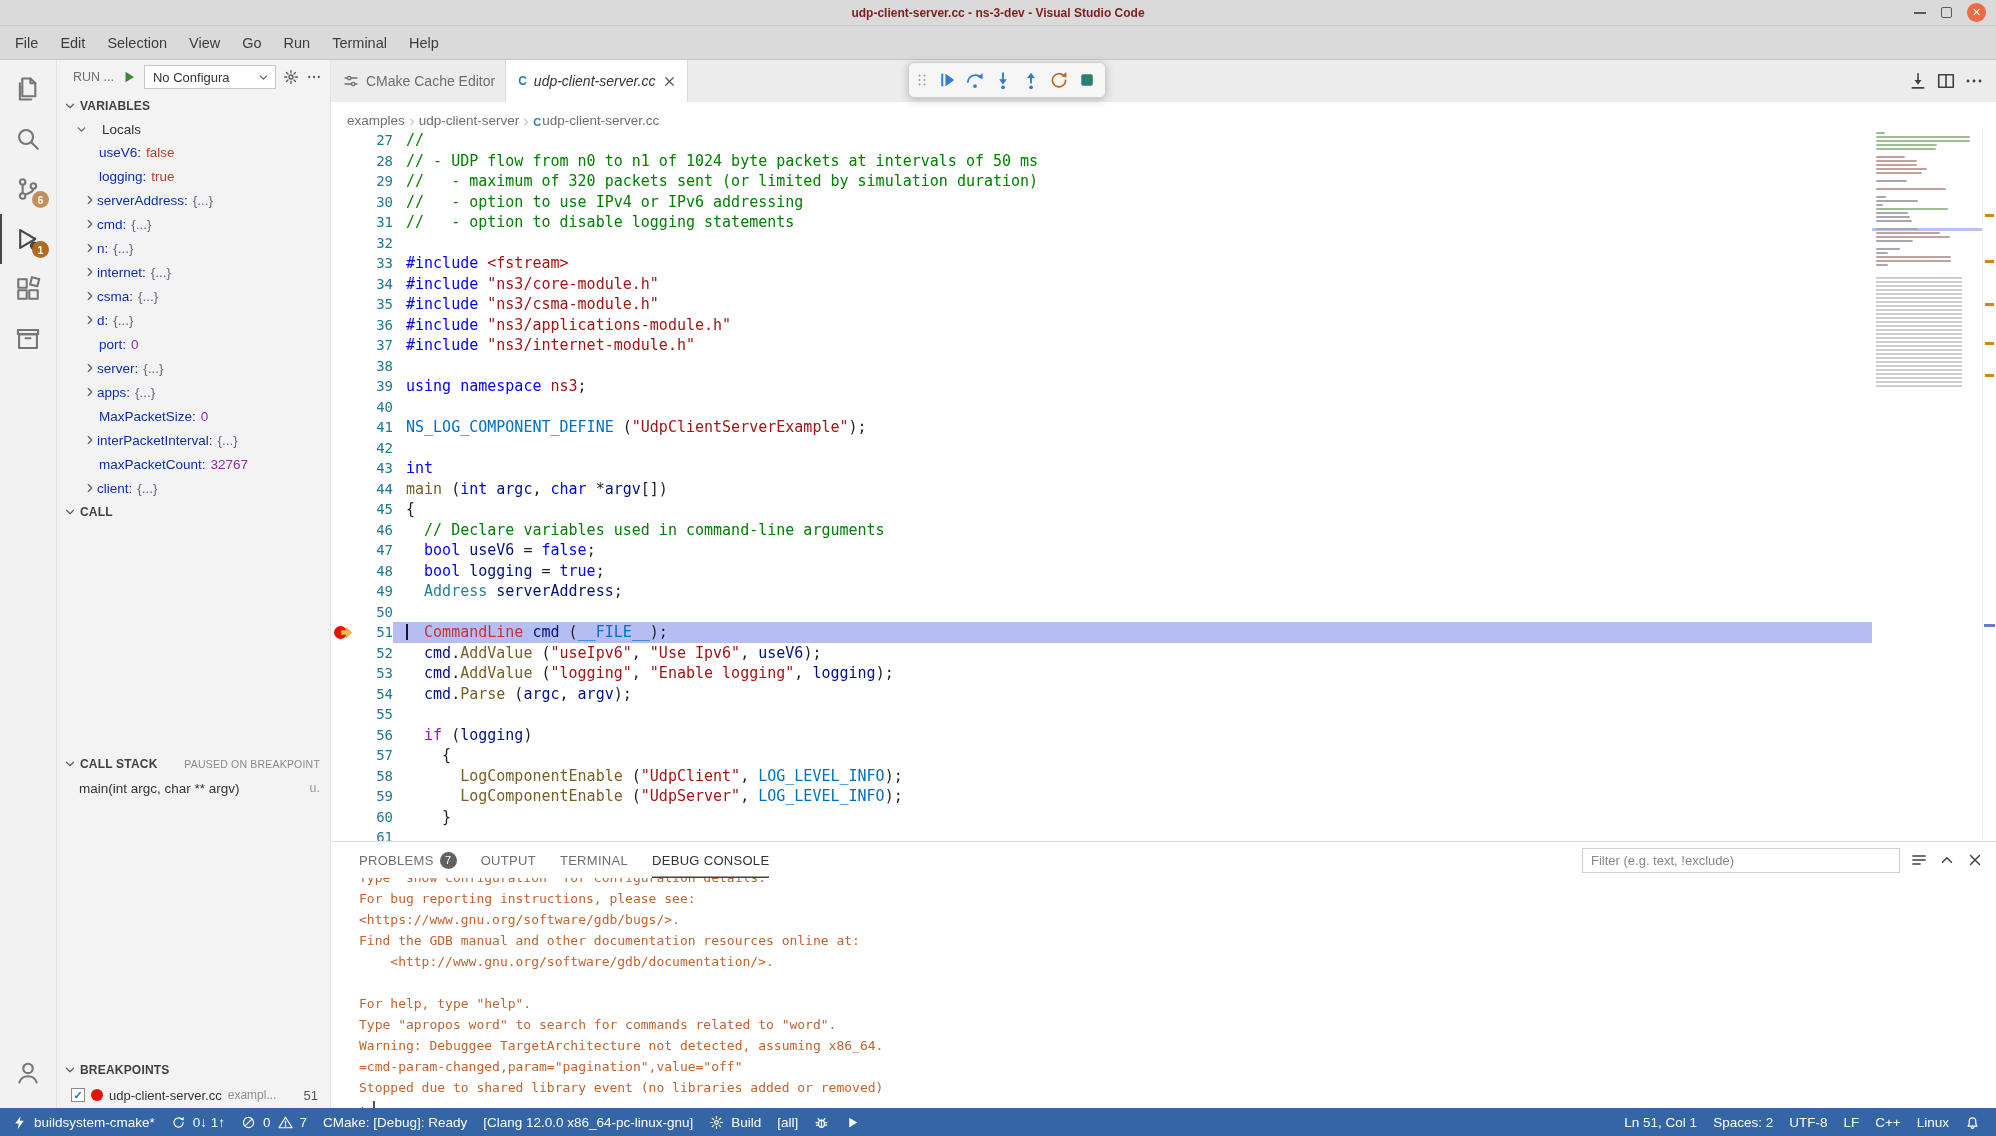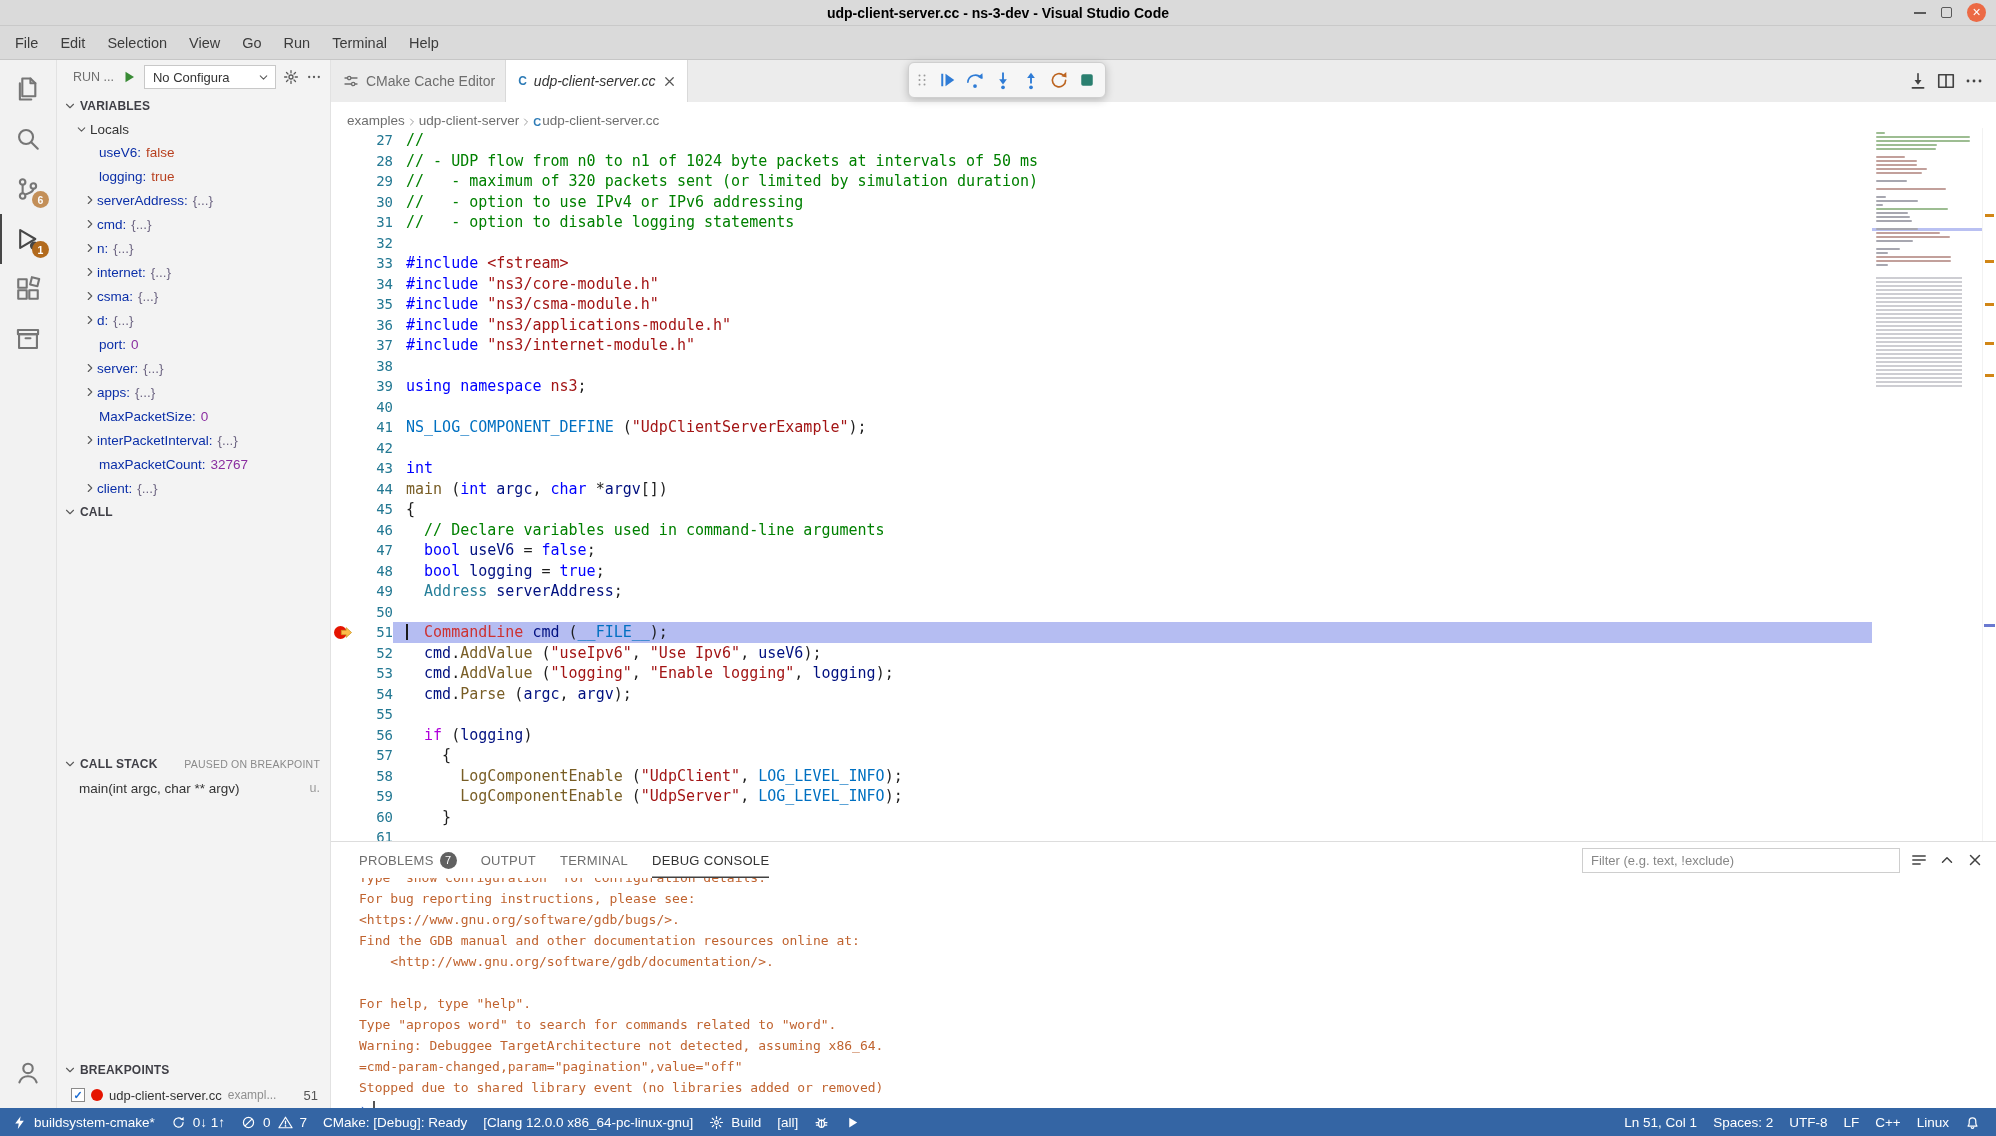--- a/index.html
+++ b/index.html
@@ -3,21 +3,21 @@
 <meta charset="utf-8">
 <style>
   * { margin:0; padding:0; box-sizing:border-box; }
   html,body { width:1996px; height:1136px; overflow:hidden; }
   body { font-family:"Liberation Sans", sans-serif; background:#fff; color:#333; }
   .app { position:relative; width:1996px; height:1136px; overflow:hidden; background:#fff; }
 
   
   .titlebar { height:26px; background:#dadada; border-bottom:1px solid #c9c9c9; position:relative;
               display:flex; align-items:center; justify-content:center; }
-  .win-title { font-size:14px; font-weight:700; color:#000000; }
+  .win-title { font-size:12px; font-weight:700; color:#7f1d1d; }
   .win-controls { position:absolute; right:10px; top:0; height:100%; display:flex; align-items:center; gap:15px; }
   .wc-min { width:12px; height:2px; background:#5a5a5a; }
   .wc-restore { width:11px; height:11px; border:1.5px solid #5a5a5a; border-radius:2px; }
   .wc-close { width:19px; height:19px; border-radius:50%; background:#ec6a45; display:flex; align-items:center; justify-content:center; }
   .wc-close::after { content:"×"; color:#fff; font-size:14px; line-height:1; margin-top:-1px; }
 
   
   .menubar { height:34px; background:#dadada; border-bottom:1px solid #c6c6c6; display:flex; align-items:stretch; padding-left:4px; }
   .menu-item { padding:0 11px; font-size:14.5px; color:#3c3c3c; display:flex; align-items:center; }
 
@@ -36,21 +36,21 @@
   
   .sidebar { width:274px; background:#f3f3f3; border-right:1px solid #e2e2e2; display:flex; flex-direction:column; overflow:hidden; color:#3b3b3b; }
   .sb-header { height:34px; flex:none; display:flex; align-items:center; padding:0 8px 0 16px; gap:7px; }
   .sb-title { font-size:12.5px; color:#6f6f6f; white-space:nowrap; }
   .config-dd { height:24px; border:1px solid #c8c8c8; background:#fff; display:flex; align-items:center;
                padding:0 5px 0 8px; gap:16px; font-size:13px; color:#333; flex:1; min-width:0; max-width:146px; }
   .config-dd .dd-label { overflow:hidden; white-space:nowrap; flex:1; }
   .section-header { height:24px; flex:none; display:flex; align-items:center; font-size:12px; font-weight:700;
                     color:#3f3f46; padding-left:6px; gap:3px; letter-spacing:.2px; }
   .pause-badge { margin-left:auto; font-weight:400; font-size:10.5px; color:#8a8a8a; padding-right:10px; }
-  .scope-row { height:22px; flex:none; display:flex; align-items:center; padding-left:18px; gap:2px; font-size:13.5px; color:#333; }
+  .scope-row { height:22px; flex:none; display:flex; align-items:center; padding-left:18px; gap:14px; font-size:13.5px; color:#333; }
   .var-row { height:24px; flex:none; display:flex; align-items:center; padding-left:26px; font-size:13.5px; white-space:nowrap; }
   .tw-sp { width:16px; flex:none; }
   .var-row .icon { width:16px; }
   .var-name { color:#0b2fa8; margin-right:5px; }
   .var-val.bool { color:#b8401f; } .var-val.num { color:#8a2ea0; } .var-val.obj { color:#6f6784; }
   .sb-spacer1 { flex:1; } .sb-spacer2 { flex:1.13; }
   .frame-row { height:24px; flex:none; display:flex; align-items:center; padding-left:22px; font-size:13.5px; color:#333; }
   .frame-meta { margin-left:auto; padding-right:10px; color:#9a9a9a; font-size:12.5px; }
   .bp-row { height:26px; flex:none; display:flex; align-items:center; padding-left:14px; gap:6px; font-size:13px; }
   .bp-check { width:14px; height:14px; border:1px solid #8a8a8a; background:#fff; display:flex; align-items:center; justify-content:center; }

